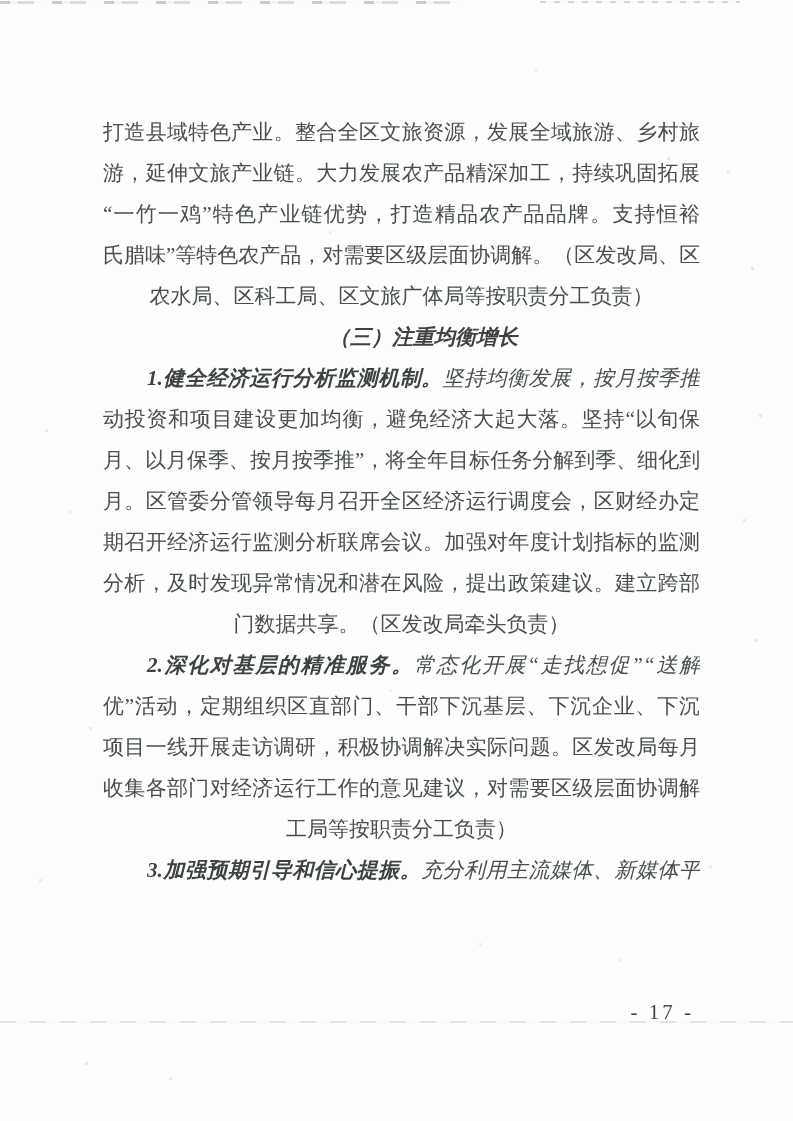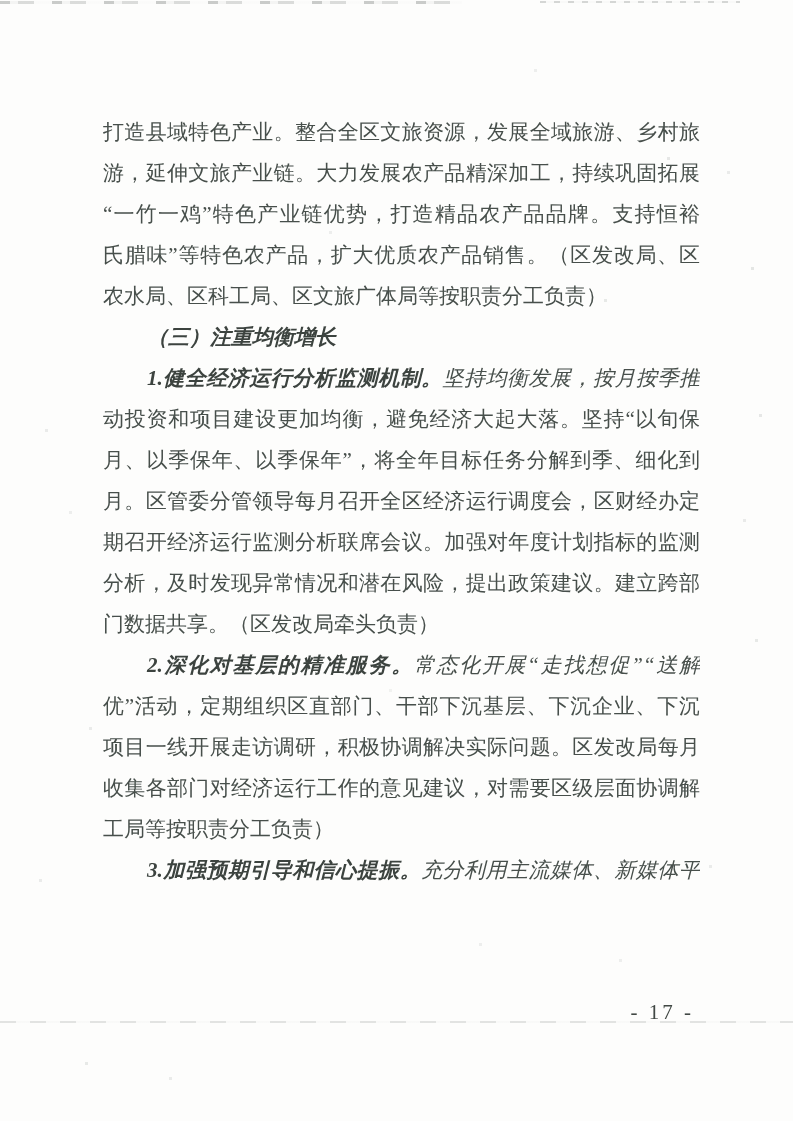--- a/index.html
+++ b/index.html
@@ -93,21 +93,21 @@
     left: 103px;
     top: 112px;
     width: 597px;
     color: #474f4b;
     font-size: 21px;
   }
   .line {
     height: 41px;
     line-height: 41px;
     white-space: nowrap;
-    text-align: left;
+    text-align: center;
   }
   .line.justify {
     text-align: justify;
     text-align-last: justify;
     white-space: normal;
     overflow: hidden;
     text-wrap: nowrap;
   }
   .line.indent {
     text-indent: 44px;
@@ -133,26 +133,26 @@
 <div class="page">
   <div class="streak-top"></div>
   <div class="streak-top-right"></div>
   <div class="streak-bottom"></div>
   <div class="speckles"></div>
 
   <div class="text-block">
       <div class="line justify"><span>打造县域特色产业。整合全区文旅资源，发展全域旅游、乡村旅</span></div>
       <div class="line justify"><span>游，延伸文旅产业链。大力发展农产品精深加工，持续巩固拓展</span></div>
       <div class="line justify"><span>“一竹一鸡”特色产业链优势，打造精品农产品品牌。支持恒裕</span></div>
-      <div class="line justify"><span>氏腊味”等特色农产品，扩大优质农产品销售。（区发改局、区</span></div>
+      <div class="line justify"><span>氏腊味”等特色农产品，对需要区级层面协调解。（区发改局、区</span></div>
       <div class="line"><span>农水局、区科工局、区文旅广体局等按职责分工负责）</span></div>
       <div class="line indent"><span class="bold">（三）注重均衡增长</span></div>
       <div class="line justify indent"><span class="bold">1.健全经济运行分析监测机制。</span><span>坚持均衡发展，按月按季推</span></div>
       <div class="line justify"><span>动投资和项目建设更加均衡，避免经济大起大落。坚持“以旬保</span></div>
-      <div class="line justify"><span>月、以季保年、以季保年”，将全年目标任务分解到季、细化到</span></div>
+      <div class="line justify"><span>月、以月保季、按月按季推”，将全年目标任务分解到季、细化到</span></div>
       <div class="line justify"><span>月。区管委分管领导每月召开全区经济运行调度会，区财经办定</span></div>
       <div class="line justify"><span>期召开经济运行监测分析联席会议。加强对年度计划指标的监测</span></div>
       <div class="line justify"><span>分析，及时发现异常情况和潜在风险，提出政策建议。建立跨部</span></div>
       <div class="line"><span>门数据共享。（区发改局牵头负责）</span></div>
       <div class="line justify indent"><span class="bold">2.深化对基层的精准服务。</span><span>常态化开展“走找想促”“送解</span></div>
       <div class="line justify"><span>优”活动，定期组织区直部门、干部下沉基层、下沉企业、下沉</span></div>
       <div class="line justify"><span>项目一线开展走访调研，积极协调解决实际问题。区发改局每月</span></div>
       <div class="line justify"><span>收集各部门对经济运行工作的意见建议，对需要区级层面协调解</span></div>
       <div class="line"><span>工局等按职责分工负责）</span></div>
       <div class="line justify indent"><span class="bold">3.加强预期引导和信心提振。</span><span>充分利用主流媒体、新媒体平</span></div>

